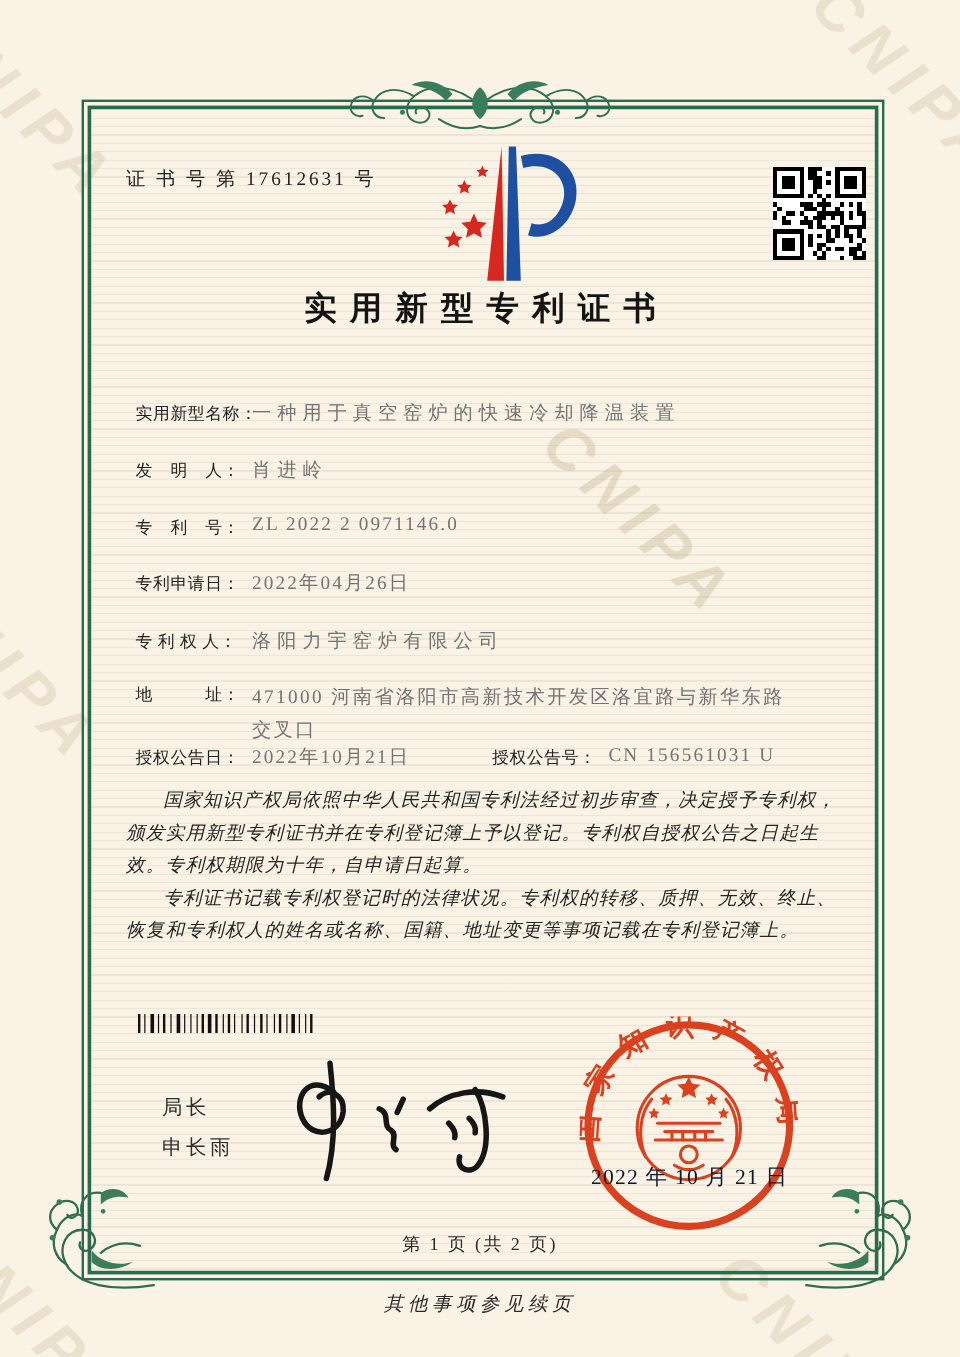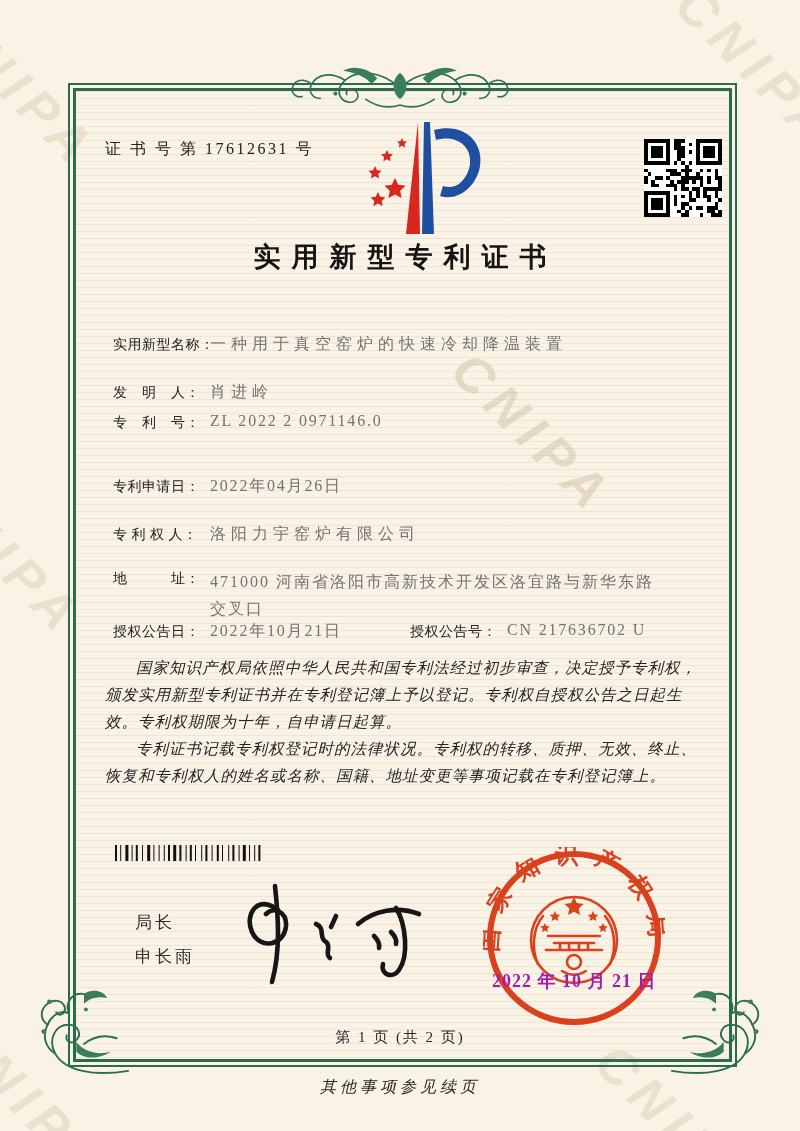--- a/index.html
+++ b/index.html
@@ -60,22 +60,22 @@
   .barcode{ position:absolute; left:113px; top:845px; width:208px; height:16px; }
   .signer{
     position:absolute; font-family:"Liberation Sans", sans-serif;
     font-size:17px; letter-spacing:3px; color:#2e2e2e;margin-left:20px;
   }
   .signer.t1{ left:115px; top:911px; }
   .signer.t2{ left:115px; top:945px; }
   .sig{ position:absolute; left:228px; top:880px; width:200px; height:105px; }
   .seal{ position:absolute; left:483px; top:847px; width:182px; height:182px; opacity:0.95; }
   .seal-date{
-    position:absolute; left:492px; top:969px; width:165px; text-align:left;
-    font-size:18px; font-weight:bold; letter-spacing:1px; color:#a21caf;
+    position:absolute; left:492px; top:969px; width:165px; text-align:right;
+    font-size:18px; font-weight:normal; letter-spacing:1px; color:#0f172a;
   }
   .page-num{
     position:absolute; left:0; right:0; top:1028px; text-align:center;
     font-size:15px; letter-spacing:2px; color:#2a2a2a;
   }
   .cont-note{
     position:absolute; left:0; right:0; top:1077px; text-align:center;
     font-size:16px; font-style:italic; letter-spacing:4px; color:#2a2a2a;
   }
   .crest{ position:absolute; left:286px; top:59px; width:228px; height:54px; }
@@ -297,42 +297,42 @@
   <div class="title">实用新型专利证书</div>
 
   <div class="row" style="top:334px;">
     <span class="row-label">实用新型名称：</span>
     <span class="row-value">一种用于真空窑炉的快速冷却降温装置</span>
   </div>
   <div class="row" style="top:382px;">
     <span class="row-label">发　明　人：</span>
     <span class="row-value">肖进岭</span>
   </div>
-  <div class="row" style="top:412px;">
+  <div class="row" style="top:429px;">
     <span class="row-label">专　利　号：</span>
     <span class="row-value num">ZL 2022 2 0971146.0</span>
   </div>
   <div class="row" style="top:476px;">
     <span class="row-label">专利申请日：</span>
     <span class="row-value num">2022年04月26日</span>
   </div>
   <div class="row" style="top:524px;">
     <span class="row-label">专 利 权 人：</span>
     <span class="row-value">洛阳力宇窑炉有限公司</span>
   </div>
   <div class="row" style="top:568px;">
     <span class="row-label">地　　　址：</span>
     <span class="row-value addr">471000 河南省洛阳市高新技术开发区洛宜路与新华东路交叉口</span>
   </div>
   <div class="row" style="top:621px;">
     <span class="row-label">授权公告日：</span>
     <span class="row-value num">2022年10月21日</span>
     <span class="pair2">
       <span class="row-label">授权公告号：</span>
-      <span class="row-value num">CN 217636702 U</span>
+      <span class="row-value num">CN 156561031 U</span>
     </span>
   </div>
 
   <div class="paras">
     <p>国家知识产权局依照中华人民共和国专利法经过初步审查，决定授予专利权，颁发实用新型专利证书并在专利登记簿上予以登记。专利权自授权公告之日起生效。专利权期限为十年，自申请日起算。</p>
     <p>专利证书记载专利权登记时的法律状况。专利权的转移、质押、无效、终止、恢复和专利权人的姓名或名称、国籍、地址变更等事项记载在专利登记簿上。</p>
   </div>
 
   <svg id="barcode-svg" class="barcode" viewBox="0 0 208 16" preserveAspectRatio="none">
       <rect x="2" y="0" width="2" height="16" fill="#111"></rect>

